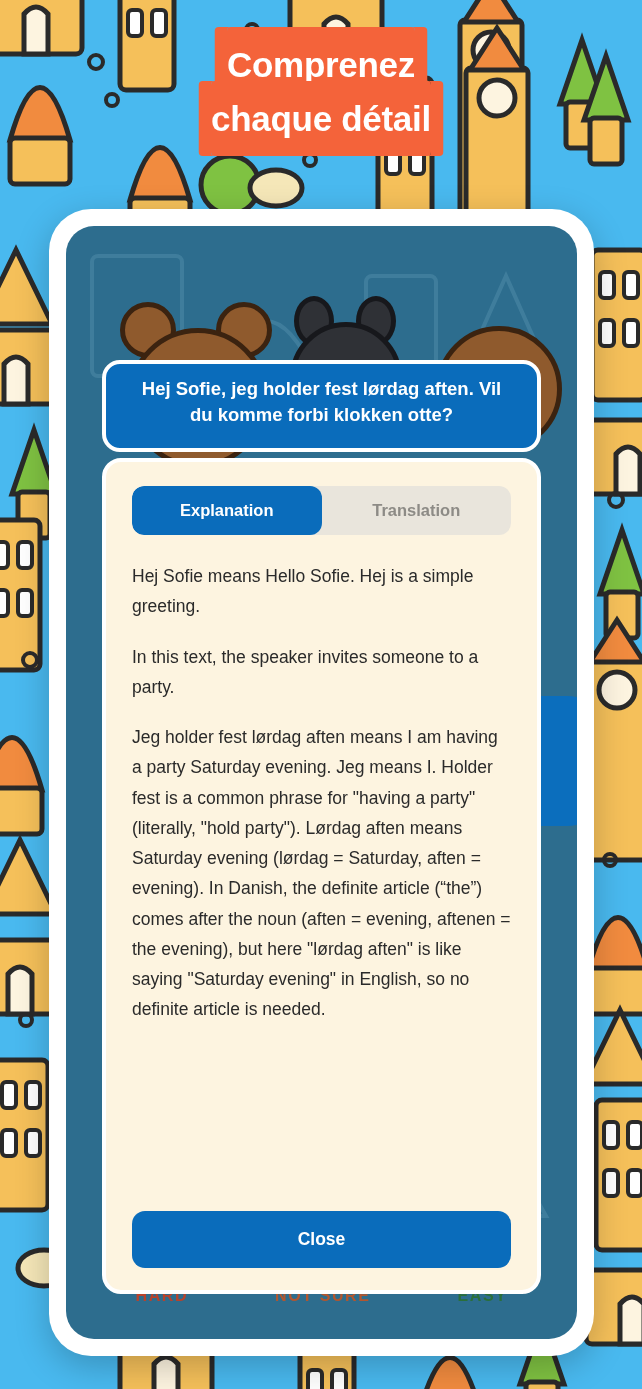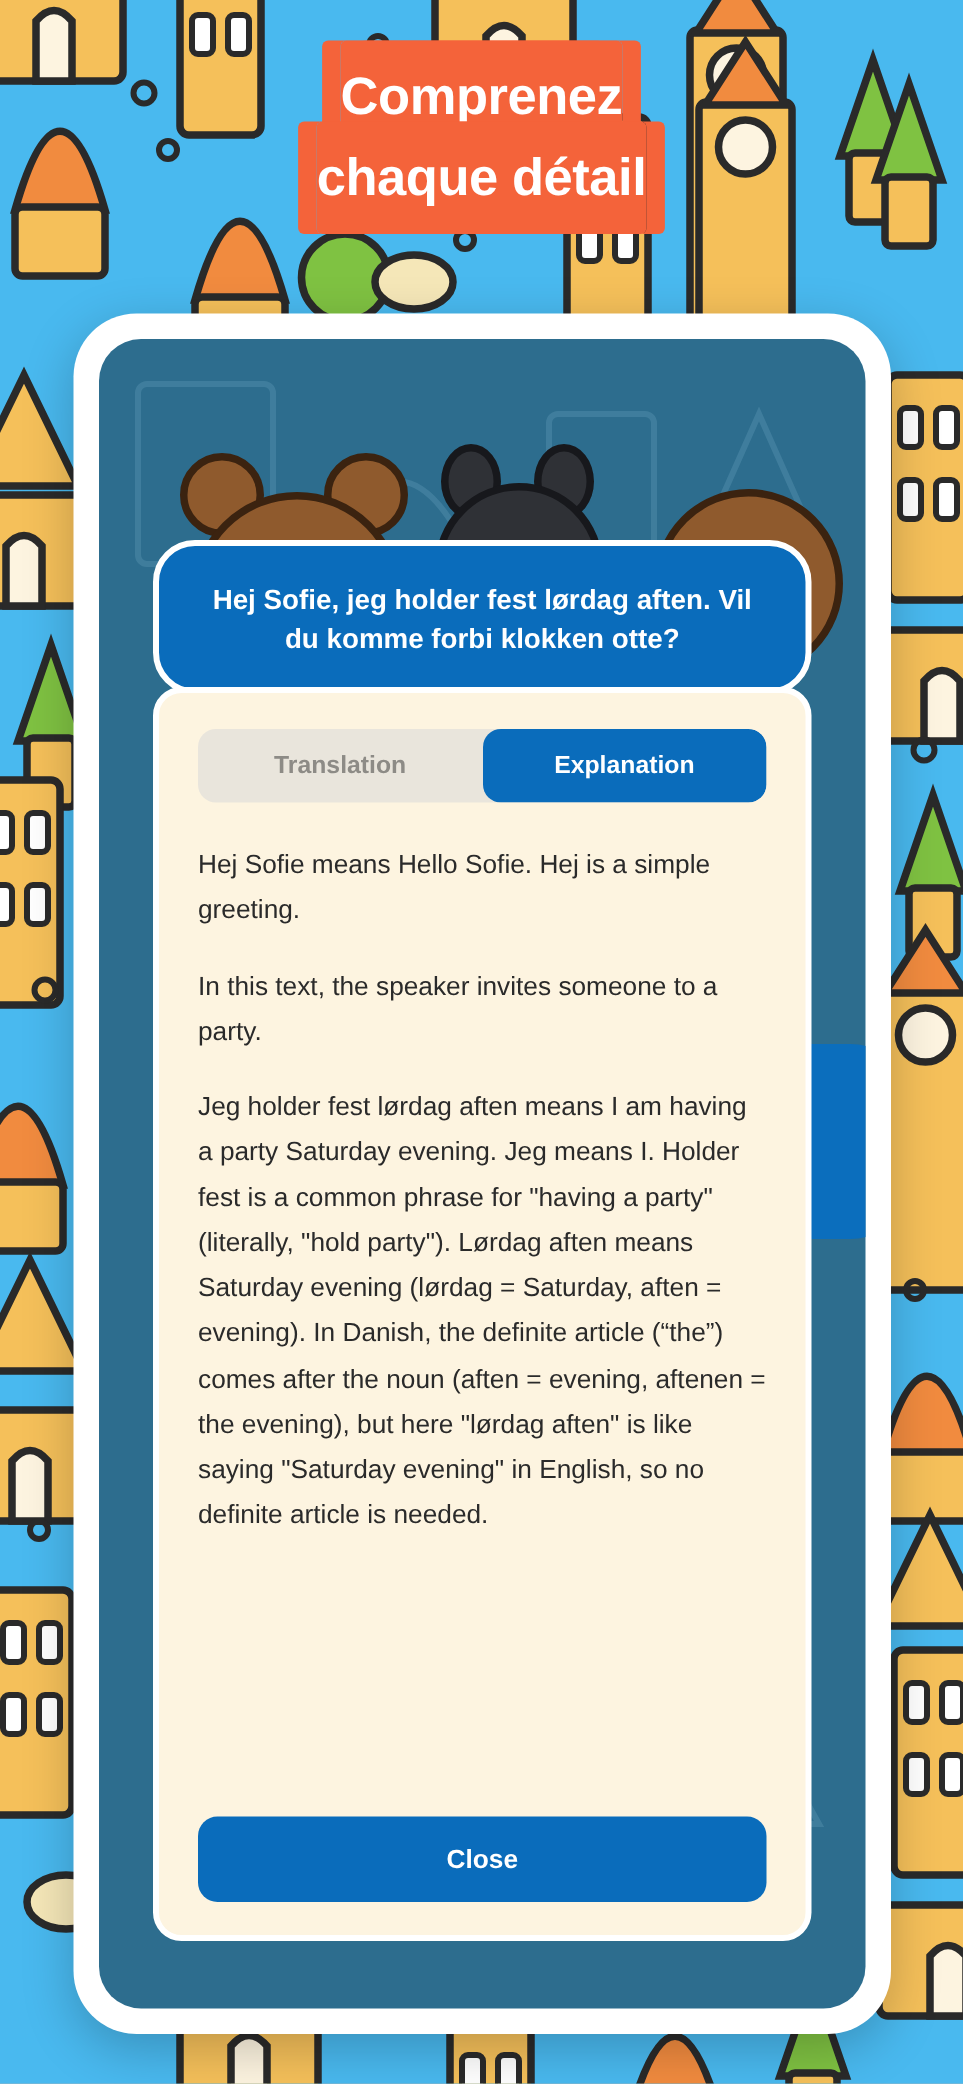--- a/index.html
+++ b/index.html
@@ -133,22 +133,22 @@
   .opt-easy { color: #2a6f3a; }
 
   
   .sentence-card {
     position: absolute;
     left: 36px;
     right: 36px;
     top: 134px;
     background: #0a6cbb;
     border: 4px solid #ffffff;
-    border-radius: 28px;
-    padding: 23px 22px 19px;
+    border-radius: 18px;
+    padding: 12px 22px 19px;
     text-align: center;
     z-index: 5;
   }
   .sentence-card p {
     color: #ffffff;
     font-size: 18.5px;
     line-height: 1.42;
     font-weight: bold;
   }
 
@@ -337,30 +337,35 @@
 
       <div class="ear head dark" style="left:228px; top:-14px; width:40px; height:50px;"></div>
       <div class="ear head dark" style="left:290px; top:-14px; width:40px; height:50px;"></div>
       <div class="head dark" style="left:224px; top:12px; width:112px; height:112px;"></div>
 
       <div class="head brown" style="left:370px; top:16px; width:126px; height:126px;"></div>
     </div>
 
     <div class="blue-blob"></div>
 
+    <div class="bottom-bar">
+      <div class="opt opt-hard">HARD</div>
+      <div class="opt opt-notsure">NOT SURE</div>
+      <div class="opt opt-easy">EASY</div>
+    </div>
 
     <div class="sentence-card">
       <p>Hej Sofie, jeg holder fest lørdag aften. Vil du komme forbi klokken otte?</p>
     </div>
 
     <div class="modal">
 
       <div class="segmented">
+        <div class="seg active">Explanation</div>
         <div class="seg">Translation</div>
-        <div class="seg active">Explanation</div>
       </div>
 
       <div class="modal-body">
         <p>Hej Sofie means Hello Sofie. Hej is a simple greeting.</p>
         <p>In this text, the speaker invites someone to a party.</p>
         <p>Jeg holder fest lørdag aften means I am having a party Saturday evening. Jeg means I. Holder fest is a common phrase for "having a party" (literally, "hold party"). Lørdag aften means Saturday evening (lørdag = Saturday, aften = evening). In Danish, the definite article (“the”) comes after the noun (aften = evening, aftenen = the evening), but here "lørdag aften" is like saying "Saturday evening" in English, so no definite article is needed.</p>
       </div>
 
       <button class="close-btn">Close</button>
     </div>

